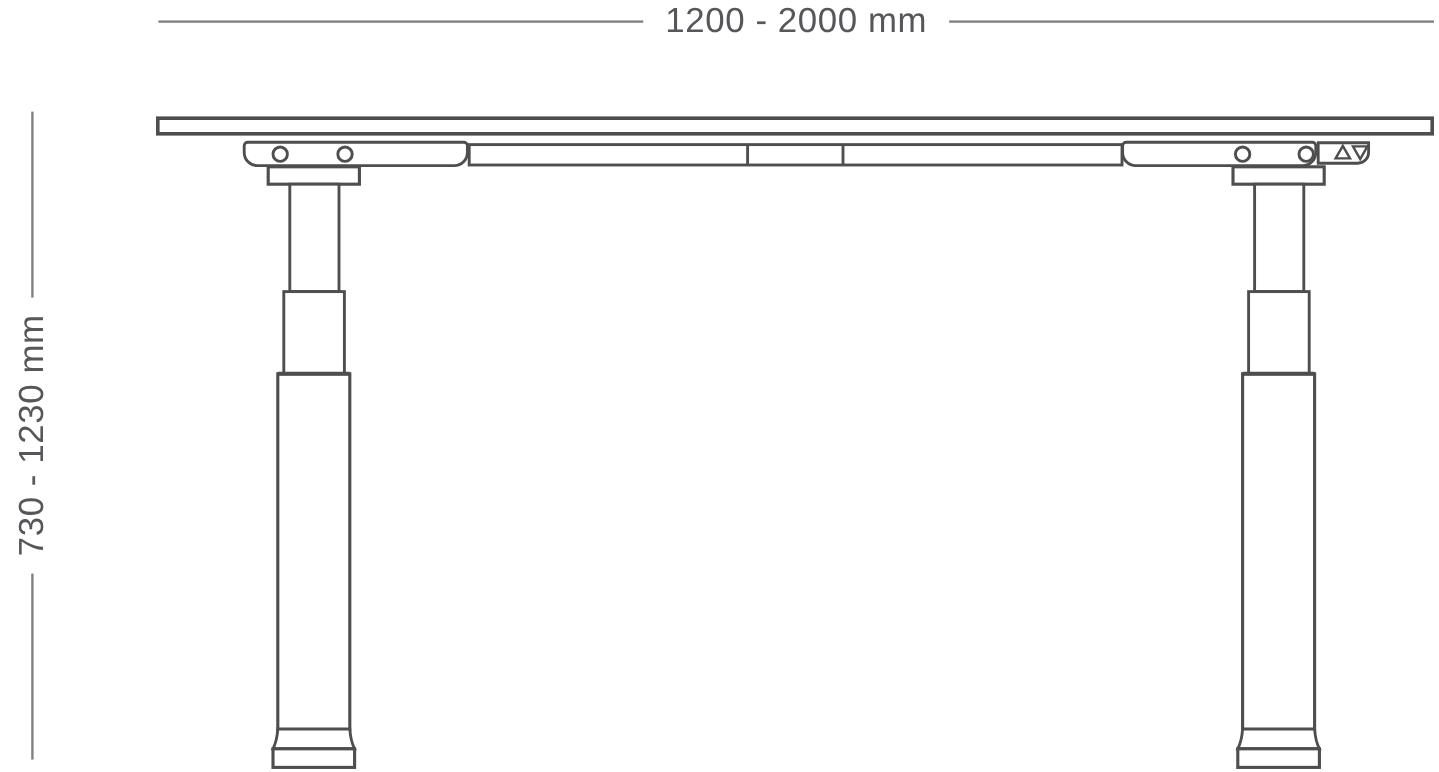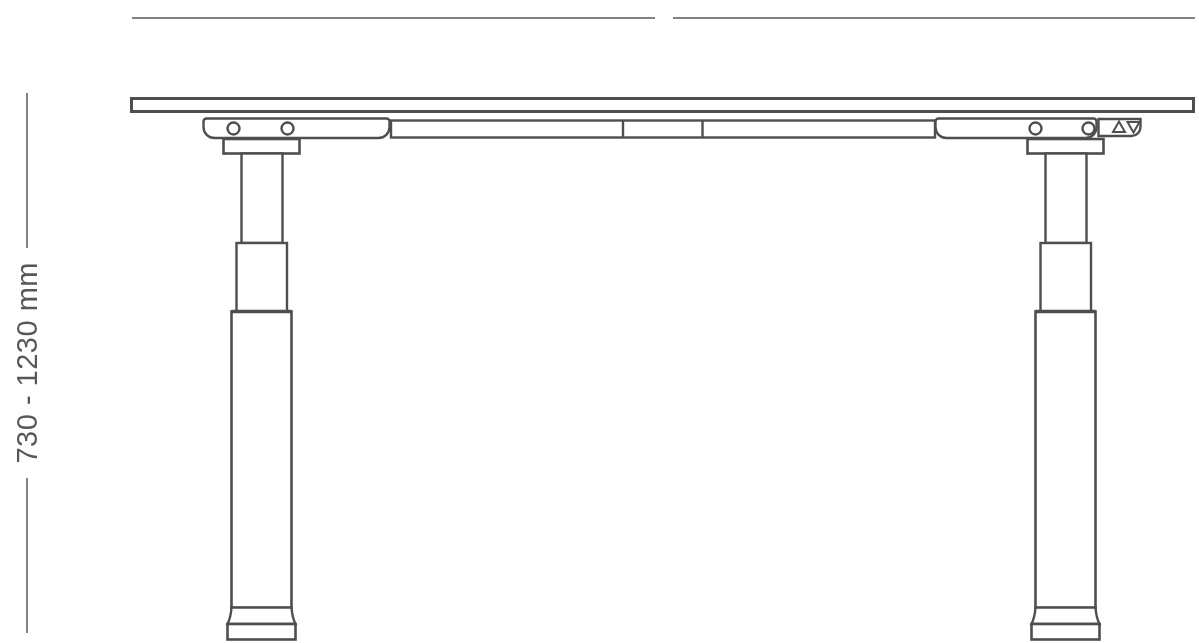--- a/index.html
+++ b/index.html
@@ -60,20 +60,21 @@
     padding: 14px 0;
   }
 </style>
 </head>
 <body>
 
 <div class="stage">
 
   <div class="width-dim">
     <span class="hline"></span>
+    <span class="dim-label">1200 - 2000 mm</span>
     <span class="hline"></span>
   </div>
 
   <div class="height-dim">
     <span class="vline"></span>
     <span class="dim-label vertical">730 - 1230 mm</span>
     <span class="vline"></span>
   </div>
 
   <svg class="drawing" width="1199" height="643" viewBox="0 0 1199 643">

